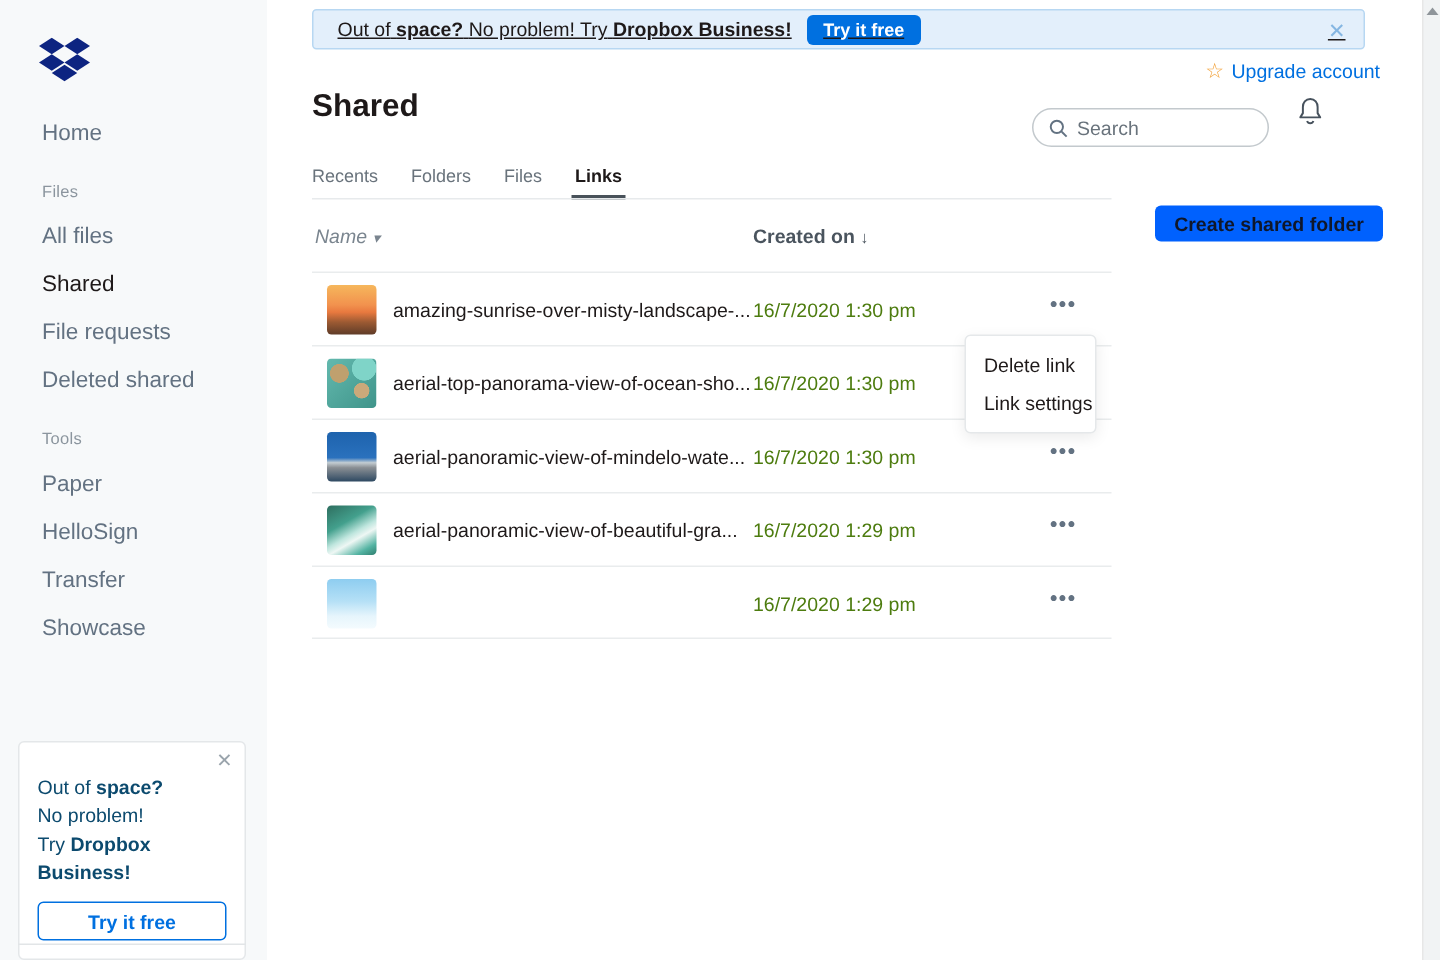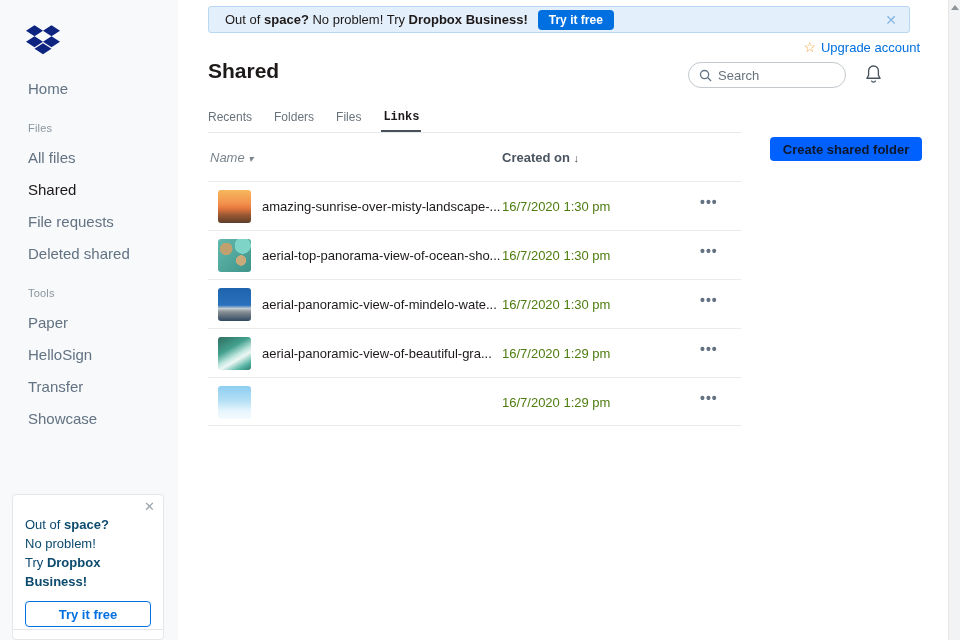--- a/index.html
+++ b/index.html
@@ -20,39 +20,39 @@
   .promo-close { position:absolute; top:4px; right:8px; font-size:13px; color:#9aa4ac; cursor:pointer; }
   .promo-line { font-size:13px; color:#0c4a6e; line-height:19px; }
   .promo-btn { margin-top:10px; width:100%; height:26px; background:#fff; border:1px solid #0070e0;
     border-radius:4px; color:#0070e0; font-size:13px; font-weight:bold; cursor:pointer;
     font-family:"Liberation Sans", sans-serif; }
   .side-divider { position:absolute; left:12px; top:629px; width:152px; height:1px; background:#e2e5e7; }
   
   .main { position:absolute; left:178px; top:0; width:770px; height:640px; }
   .banner { position:absolute; left:30px; top:6px; width:702px; height:27px;
     background:#e3effb; border:1px solid #b7d7f2; border-radius:3px;
-    display:flex; align-items:center; padding:0 12px 0 16px; font-size:13px; color:#1e1919; }
+    display:flex; align-items:center; padding:0 12px 0 16px; font-size:13px; color:#1e1919;text-decoration:underline; }
   .banner b { font-weight:bold; }
   .banner-cta { margin-left:10px; background:#0070e0; border:none; color:#fff; font-size:12px;
     font-weight:bold; padding:3px 11px; border-radius:4px; cursor:pointer;
     font-family:"Liberation Sans", sans-serif; }
   .banner-close { margin-left:auto; color:#85b6e2; font-size:14px; cursor:pointer; }
   .upgrade { position:absolute; top:39px; right:28px; display:flex; align-items:center; gap:5px;
     font-size:13px; color:#0070e0; cursor:pointer; }
   .upgrade .star { color:#f2a33c; font-size:14px; }
   .page-title { position:absolute; left:30px; top:59px; font-size:21px; font-weight:bold; color:#1e1919; }
-  .search { position:absolute; left:510px; top:62px; width:158px; height:26px; background:#fff;
+  .search { position:absolute; left:510px; top:72px; width:158px; height:26px; background:#fff;
     border:1px solid #c3c9cd; border-radius:14px; display:flex; align-items:center; gap:6px; padding:0 10px; }
   .search input { border:none; outline:none; width:110px; font-size:13px; color:#3d464d; background:transparent;
     font-family:"Liberation Sans", sans-serif; }
   .search input::placeholder { color:#69737c; }
   .bell { position:absolute; left:687px; top:64px; cursor:pointer; }
   .tabs { position:absolute; left:30px; top:110px; display:flex; gap:22px; font-size:12px; color:#69737c; }
   .tab { cursor:pointer; position:relative; }
-  .tab.active { color:#1e1919; font-weight:bold;font-family:Liberation Mono, monospace; }
+  .tab.active { color:#1e1919; font-weight:bold; }
   .tab.active::after { content:""; position:absolute; left:-2px; right:-2px; bottom:-9px; height:3px; background:#49525a; }
   .tabs-divider { position:absolute; left:30px; top:132px; width:533px; height:1px; background:#e7eaec; }
   .create-btn { position:absolute; left:592px; top:137px; width:152px; height:24px; background:#0061fe;
     border:none; border-radius:4px; color:#0f172a; font-size:13px; font-weight:bold; cursor:pointer;
     font-family:"Liberation Sans", sans-serif; }
   
   .table { position:absolute; left:30px; top:132px; width:533px; }
   .thead { position:relative; height:49px; }
   .th-name { position:absolute; left:2px; top:18px; font-size:13px; color:#7a858f;font-style:italic; }
   .th-name .caret { font-size:10px; color:#7a858f; }
@@ -200,17 +200,21 @@
       <div class="fdate">16/7/2020 1:29 pm</div>
       <div class="dots">•••</div>
     </div>
     <div class="row">
       <div class="thumb t5"></div>
       <div class="fdate">16/7/2020 1:29 pm</div>
       <div class="dots">•••</div>
     </div>
   </div>
 
+  <div class="menu">
+    <div class="menu-item">Delete link</div>
+    <div class="menu-item">Link settings</div>
+  </div>
 </div>
 
 <div class="scrollbar">
   <div class="scroll-up"></div>
 </div>
 
 </body></html>

